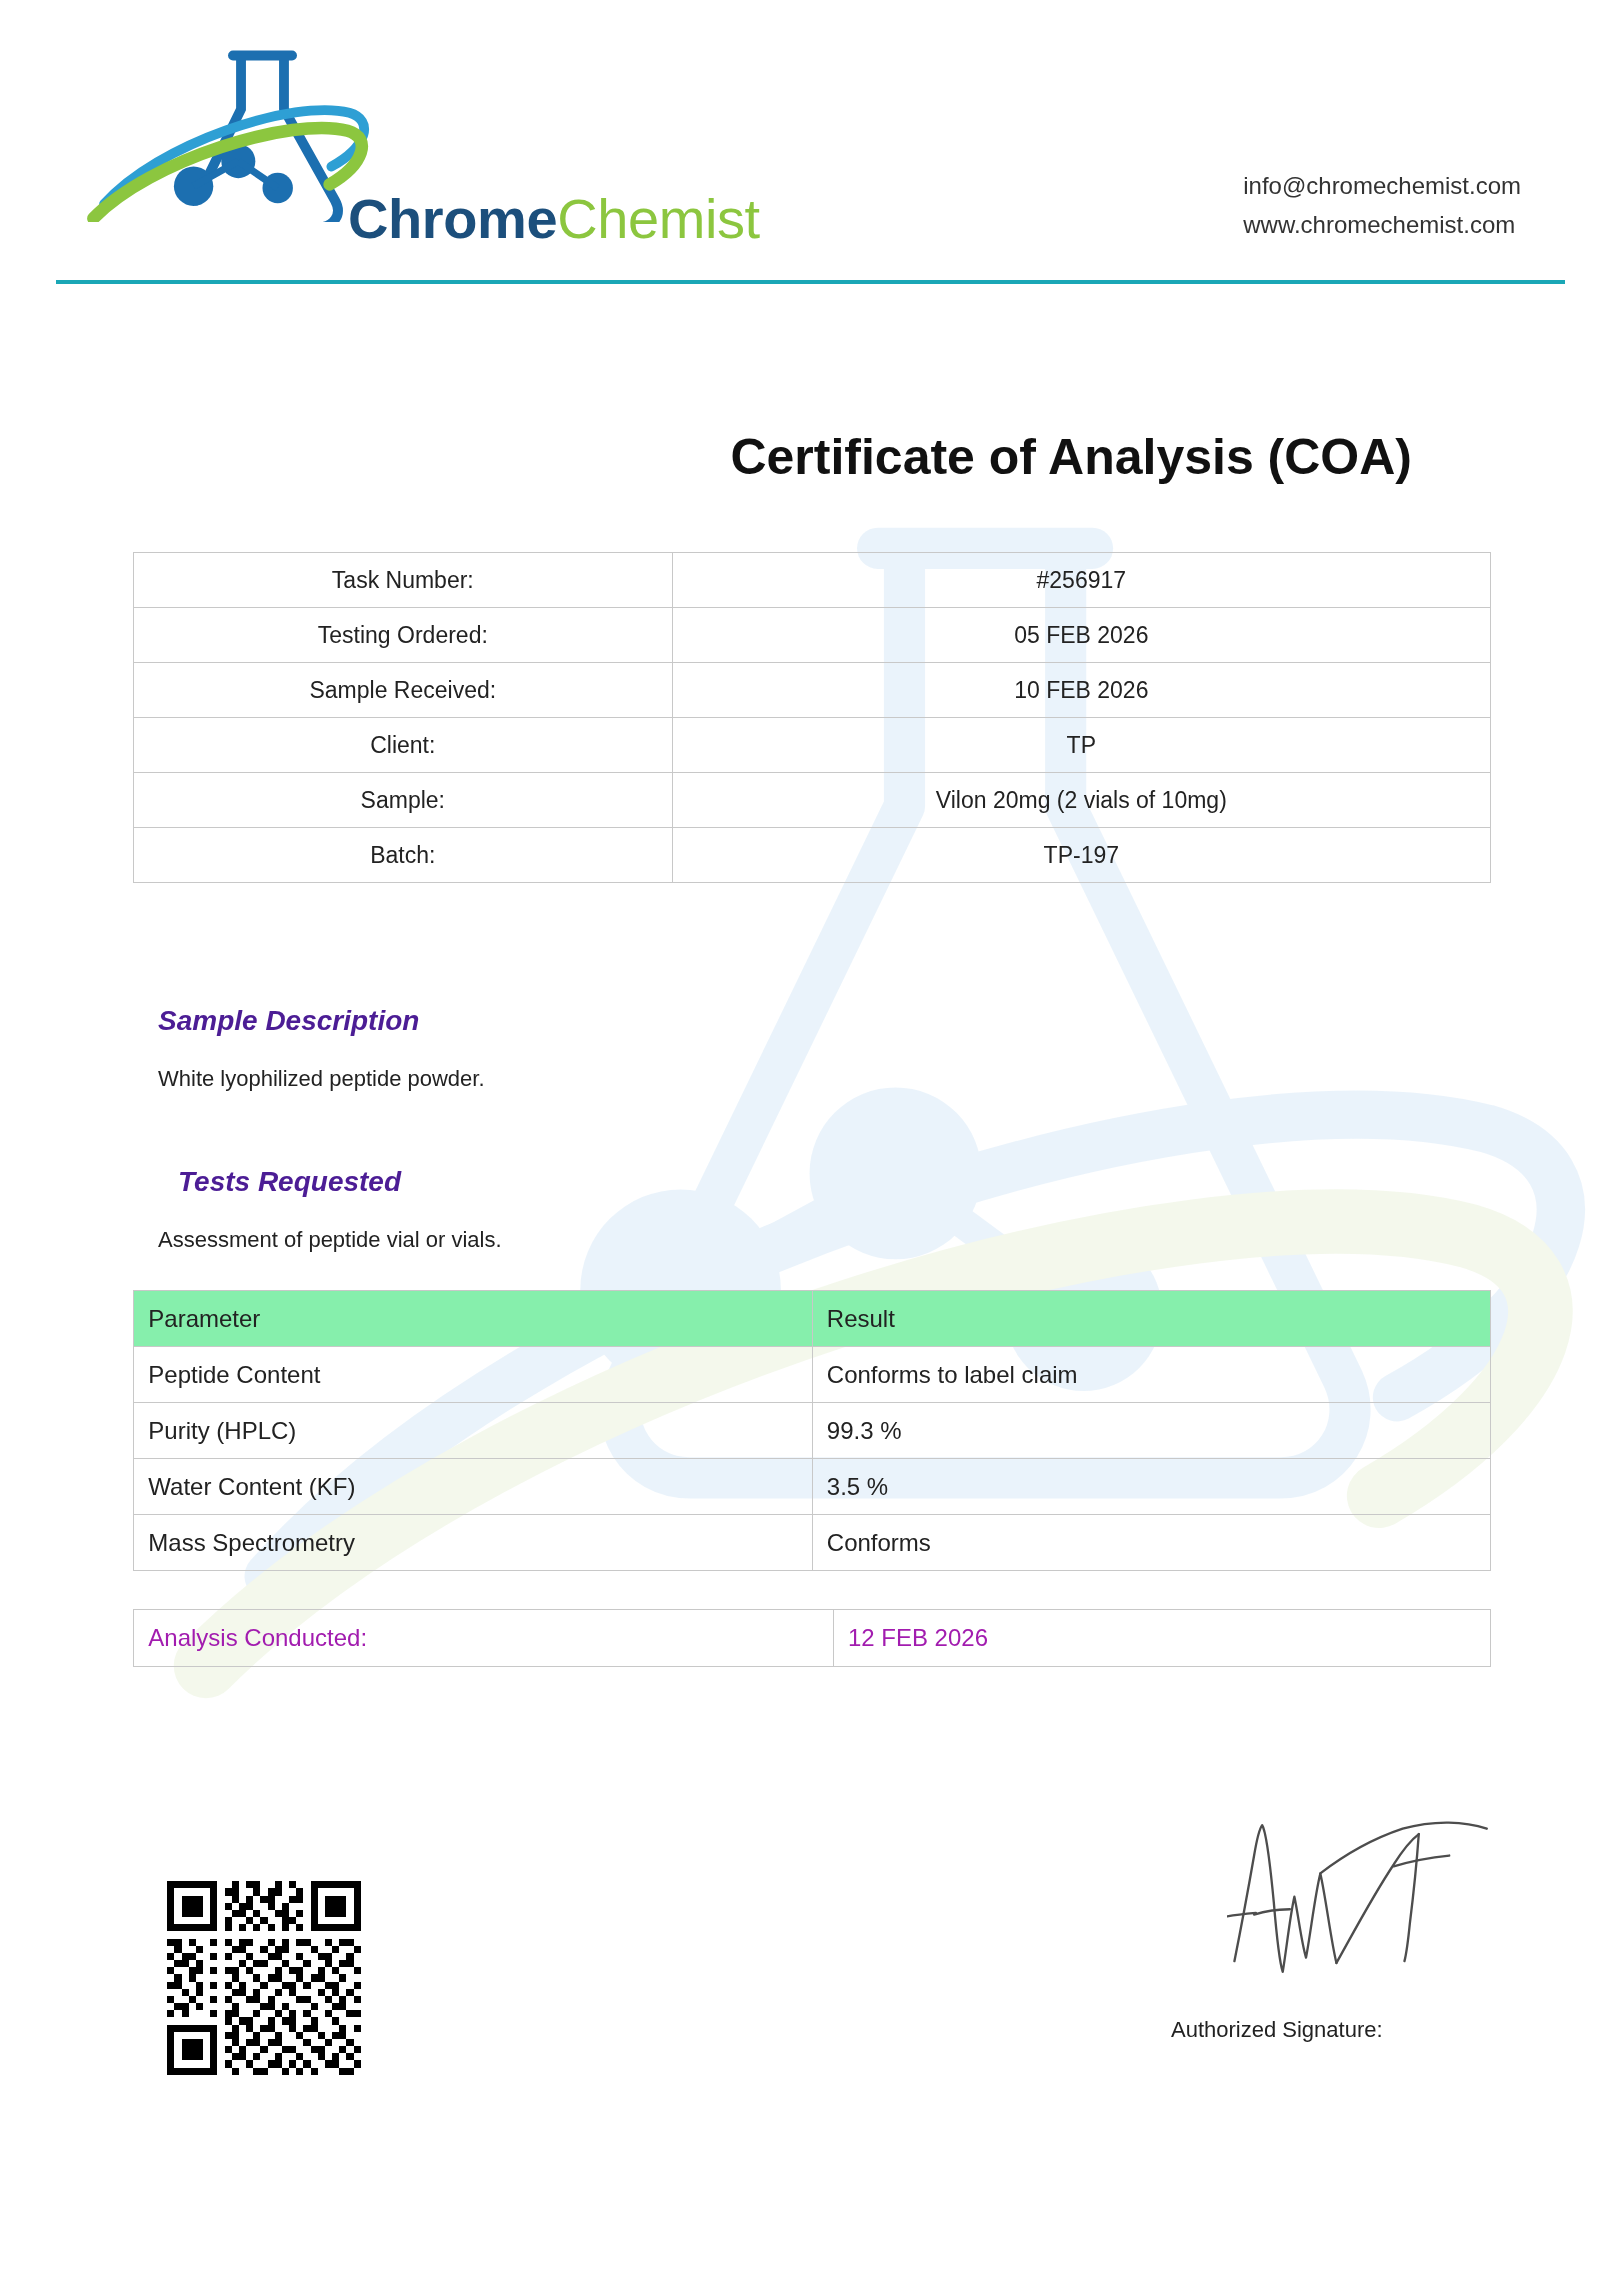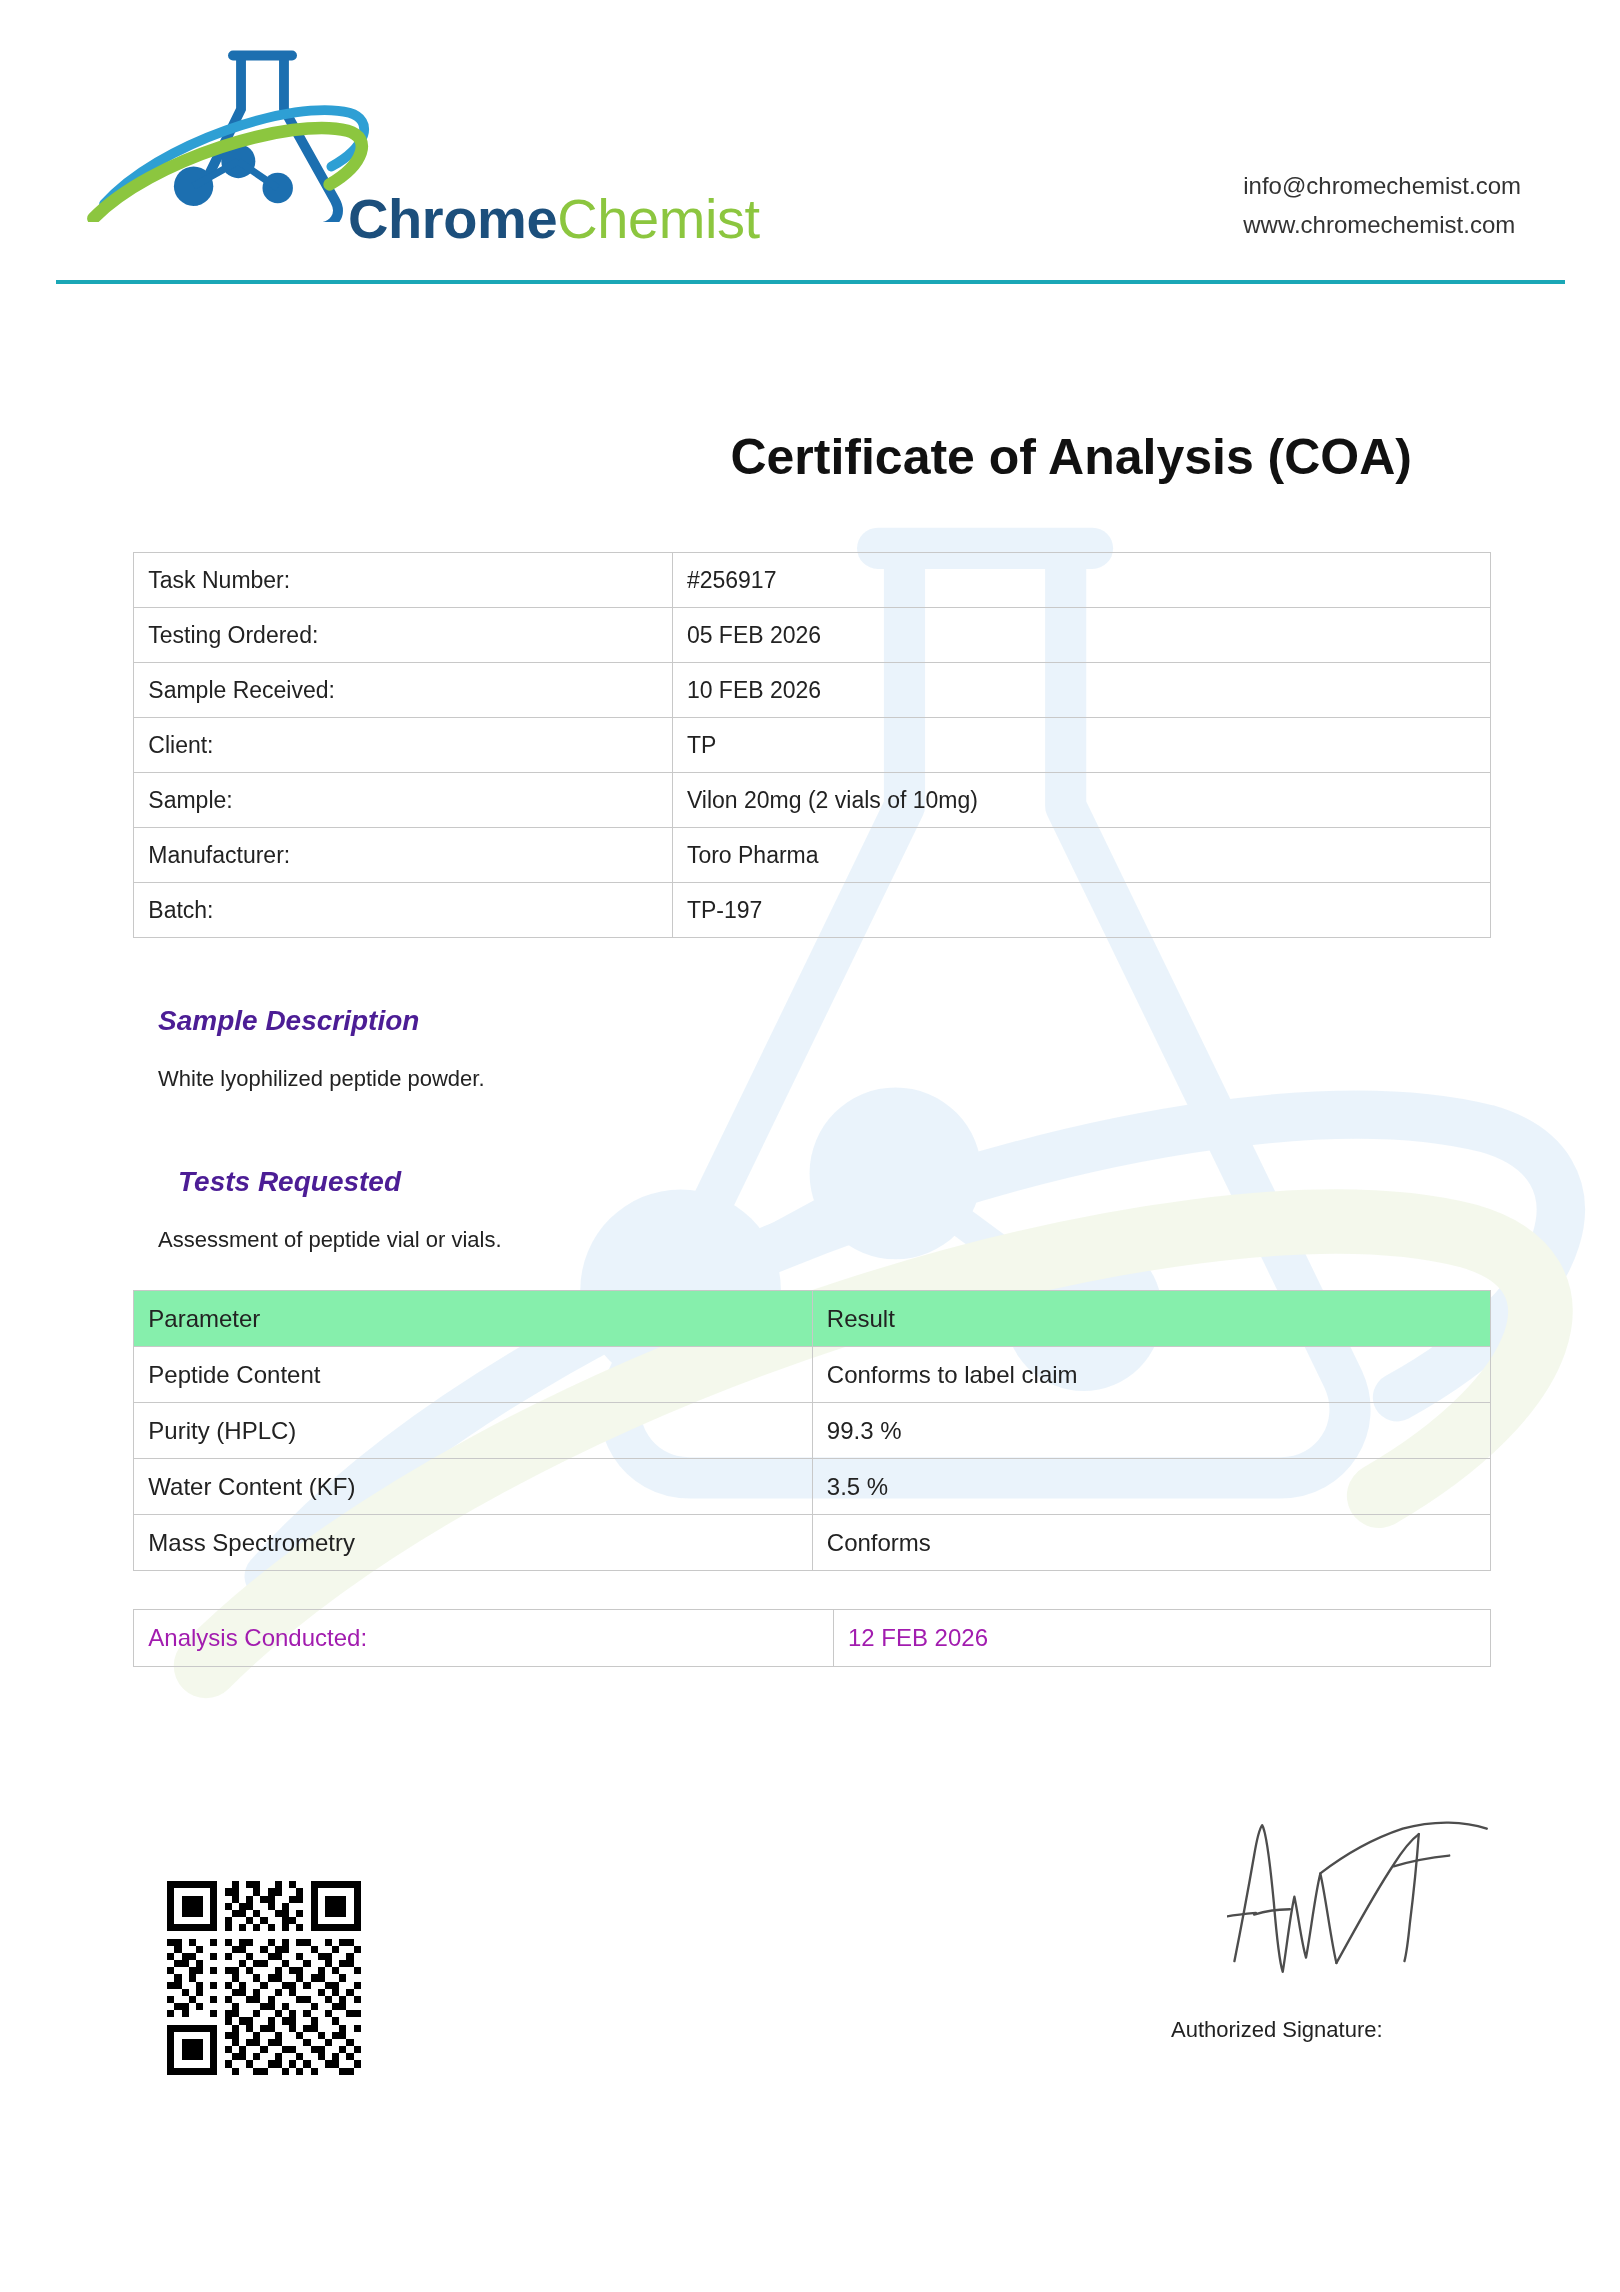--- a/index.html
+++ b/index.html
@@ -103,20 +103,21 @@
     width: 1358px;
     font-size: 23px;
   }
   .info-table td {
     border: 0.9px solid #c8c8c8;
     height: 54px;
     padding: 0 14.3px;
     color: #222222;
     vertical-align: middle;
     background: rgba(255,255,255,0.0);
+    text-align: center;
   }
   .info-table td.key { width: 509px; }
 
   
   .section-head {
     position: absolute;
     left: 158px;
     font-size: 28px;
     font-weight: 700;
     font-style: italic;
@@ -268,24 +269,20 @@
         <td class="key">Sample Received:</td>
         <td>10 FEB 2026</td>
       </tr>
       <tr>
         <td class="key">Client:</td>
         <td>TP</td>
       </tr>
       <tr>
         <td class="key">Sample:</td>
         <td>Vilon 20mg (2 vials of 10mg)</td>
-      </tr>
-      <tr>
-        <td class="key">Manufacturer:</td>
-        <td>Toro Pharma</td>
       </tr>
       <tr>
         <td class="key">Batch:</td>
         <td>TP-197</td>
       </tr>
     </tbody>
   </table>
 
   <div class="section-head" id="sample-desc-head">Sample Description</div>
   <div class="section-body" id="sample-desc-body">White lyophilized peptide powder.</div>

